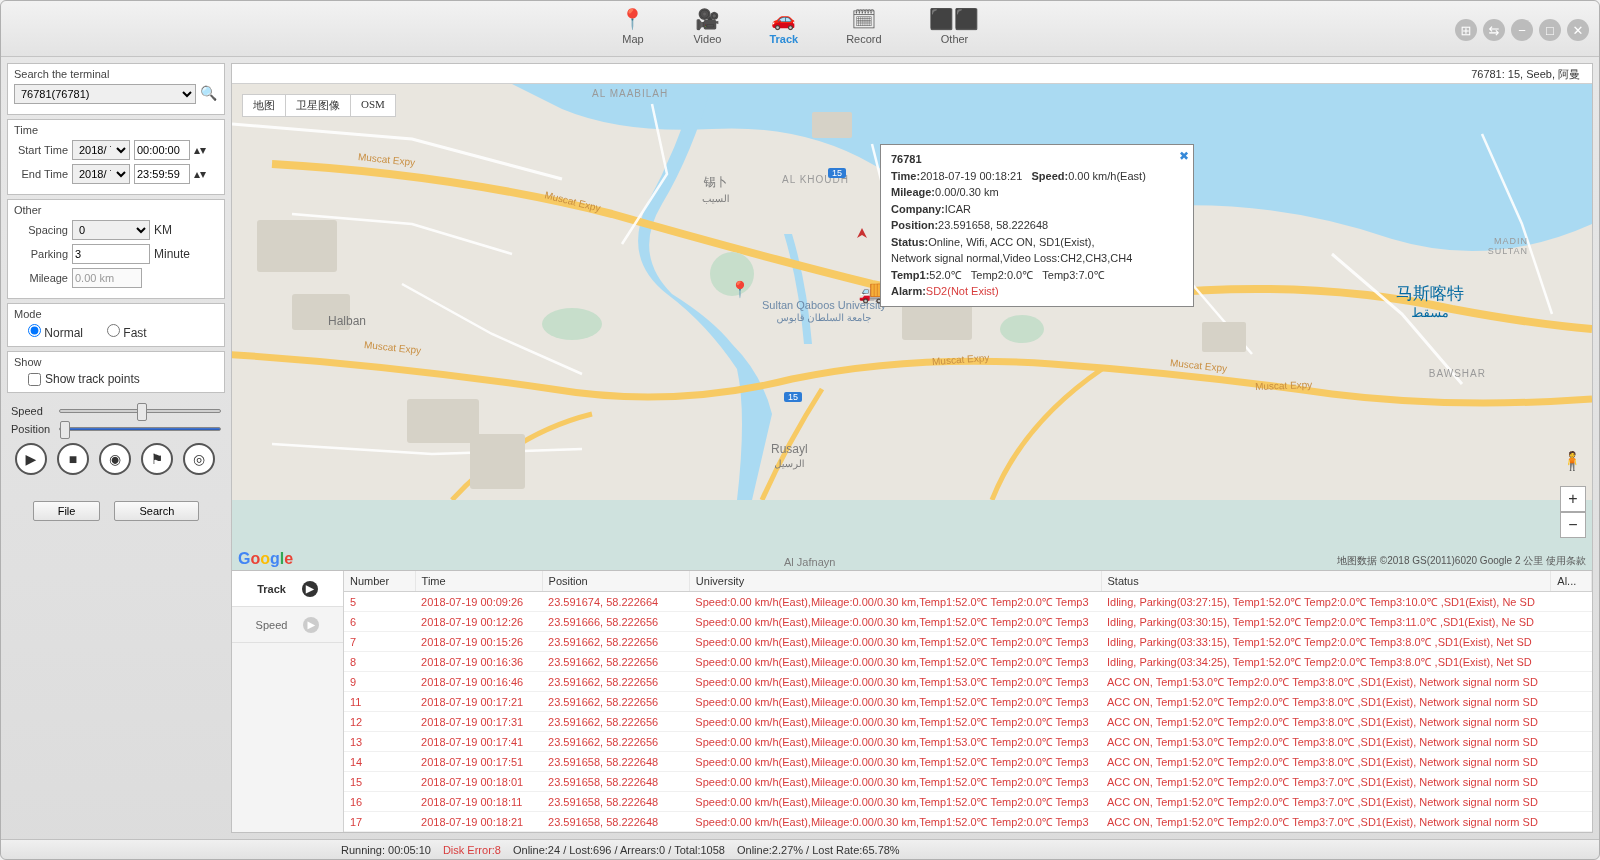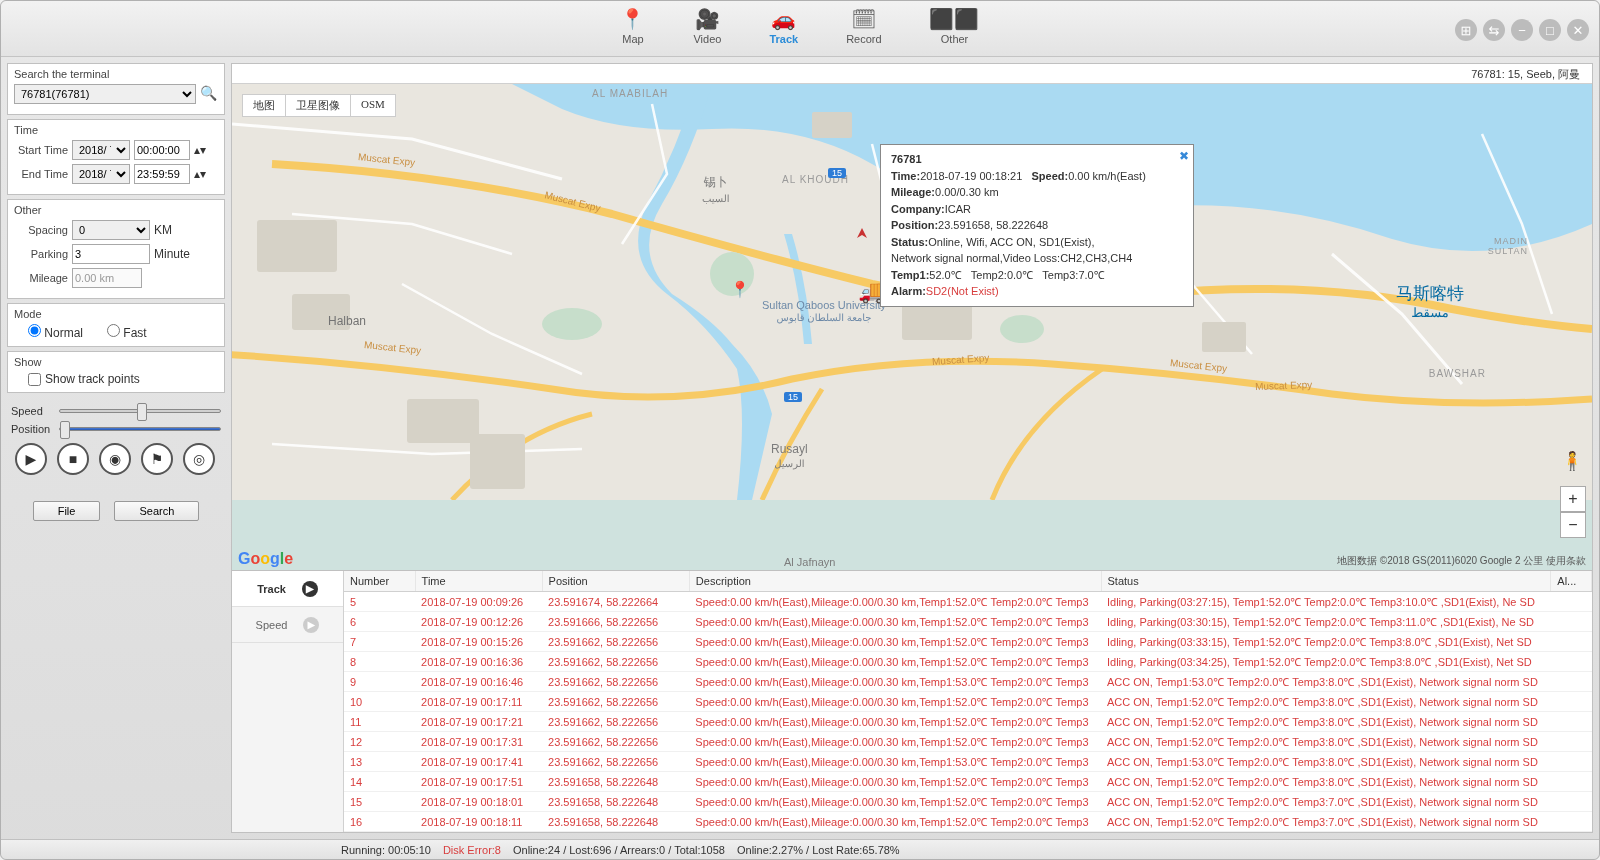--- a/index.html
+++ b/index.html
@@ -289,21 +289,21 @@
               <span class="arrow-icon" style="background:#ccc">▶</span>
             </div>
         </div>
         <div class="grid-wrap">
           <table>
             <thead>
                 <tr id="thead-row">
                   <th style="width: 70px;">Number</th>
                   <th style="width: 125px;">Time</th>
                   <th style="width: 145px;">Position</th>
-                  <th style="width: 375px;">Description</th>
+                  <th style="width: 375px;">University</th>
                   <th style="width: 400px;">Status</th>
                   <th style="width: 40px;">Al...</th>
                 </tr>
               </thead>
             <tbody id="tbody">
                 <tr>
                   <td>5</td>
                   <td>2018-07-19 00:09:26</td>
                   <td>23.591674, 58.222664</td>
                   <td>Speed:0.00 km/h(East),Mileage:0.00/0.30 km,Temp1:52.0℃ Temp2:0.0℃ Temp3</td>
@@ -333,28 +333,20 @@
                   <td>Speed:0.00 km/h(East),Mileage:0.00/0.30 km,Temp1:52.0℃ Temp2:0.0℃ Temp3</td>
                   <td>Idling, Parking(03:34:25), Temp1:52.0℃ Temp2:0.0℃ Temp3:8.0℃ ,SD1(Exist), Net SD</td>
                   <td></td>
                 </tr>
                 <tr>
                   <td>9</td>
                   <td>2018-07-19 00:16:46</td>
                   <td>23.591662, 58.222656</td>
                   <td>Speed:0.00 km/h(East),Mileage:0.00/0.30 km,Temp1:53.0℃ Temp2:0.0℃ Temp3</td>
                   <td>ACC ON, Temp1:53.0℃ Temp2:0.0℃ Temp3:8.0℃ ,SD1(Exist), Network signal norm SD</td>
-                  <td></td>
-                </tr>
-                <tr>
-                  <td>10</td>
-                  <td>2018-07-19 00:17:11</td>
-                  <td>23.591662, 58.222656</td>
-                  <td>Speed:0.00 km/h(East),Mileage:0.00/0.30 km,Temp1:52.0℃ Temp2:0.0℃ Temp3</td>
-                  <td>ACC ON, Temp1:52.0℃ Temp2:0.0℃ Temp3:8.0℃ ,SD1(Exist), Network signal norm SD</td>
                   <td></td>
                 </tr>
                 <tr>
                   <td>11</td>
                   <td>2018-07-19 00:17:21</td>
                   <td>23.591662, 58.222656</td>
                   <td>Speed:0.00 km/h(East),Mileage:0.00/0.30 km,Temp1:52.0℃ Temp2:0.0℃ Temp3</td>
                   <td>ACC ON, Temp1:52.0℃ Temp2:0.0℃ Temp3:8.0℃ ,SD1(Exist), Network signal norm SD</td>
                   <td></td>
                 </tr>

